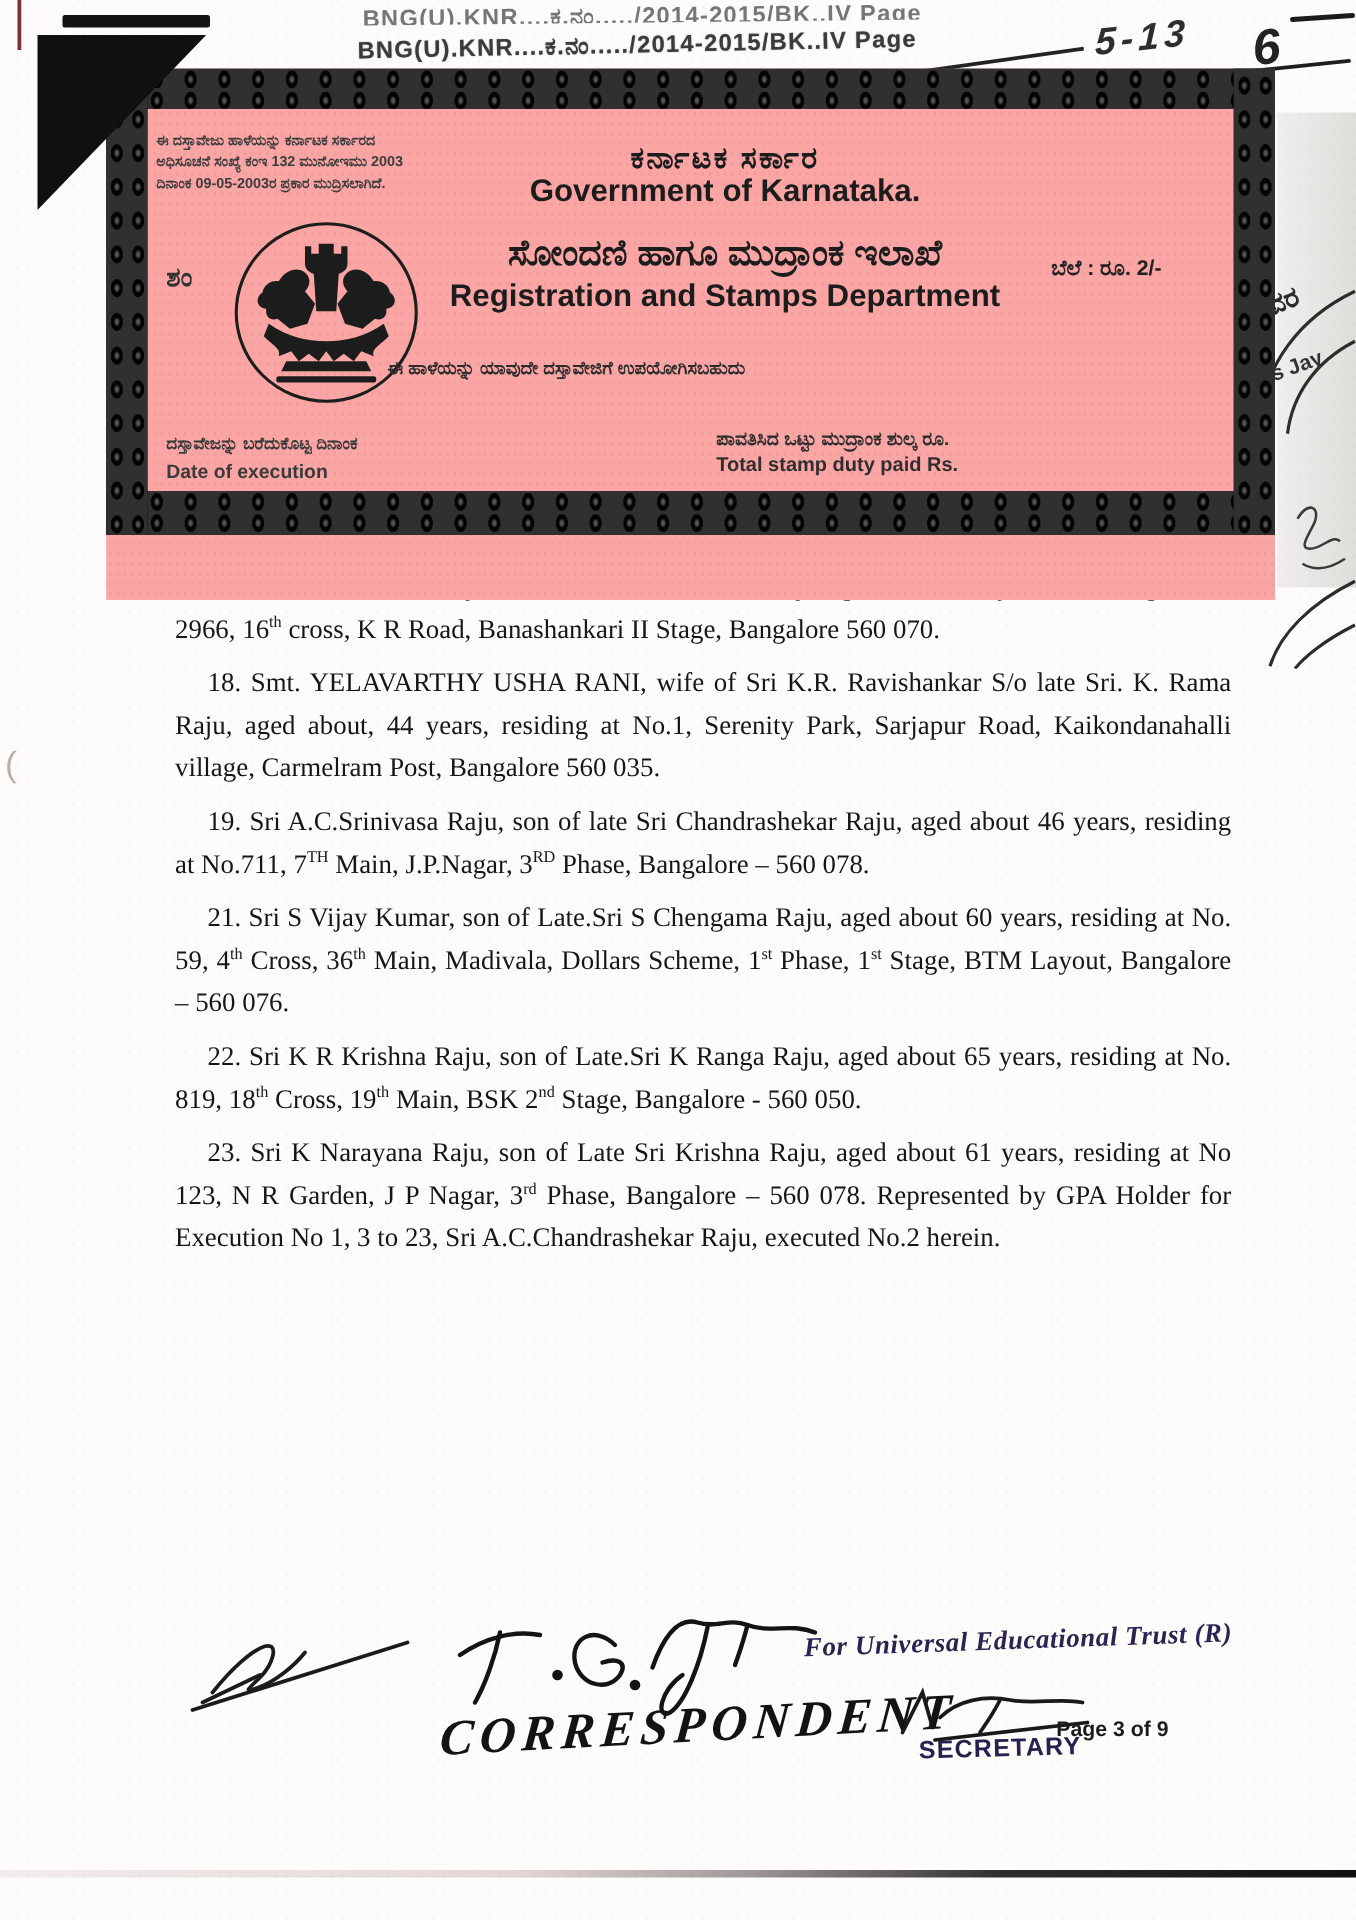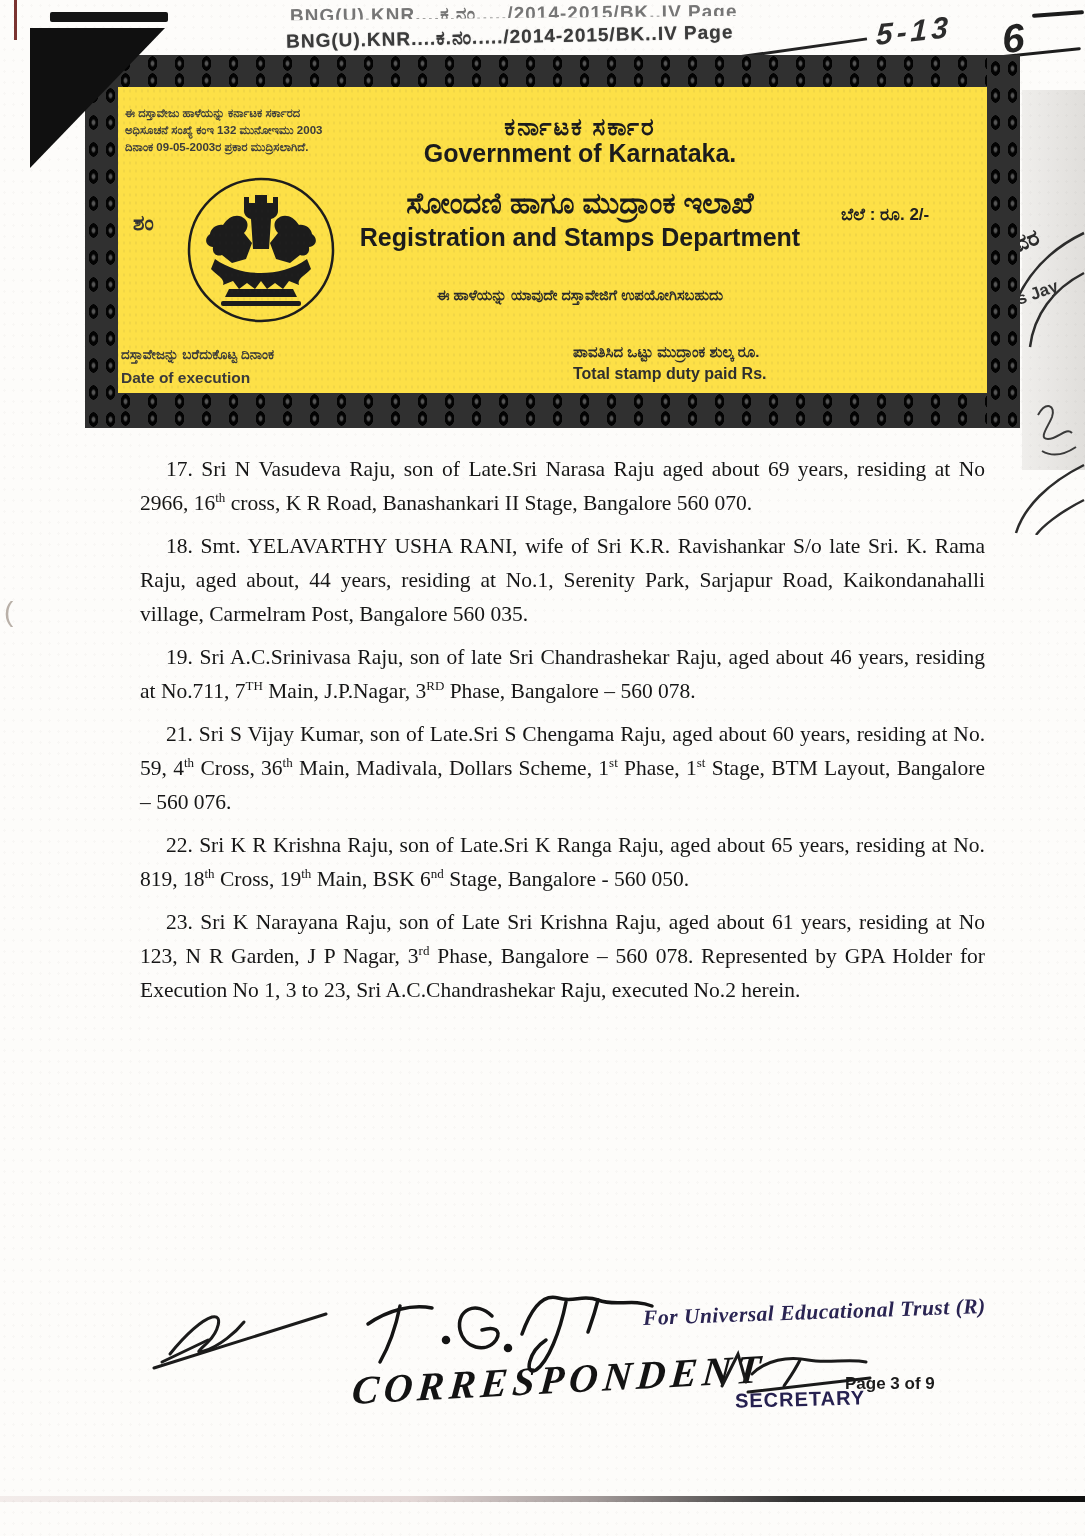--- a/index.html
+++ b/index.html
@@ -26,21 +26,21 @@
 
   
   .red-line{left:14px;top:0;width:3px;height:40px;background:#7a3330;}
   .black-bar{left:50px;top:12px;width:118px;height:10px;background:#141414;border-radius:2px;}
   .black-triangle{left:30px;top:28px;width:0;height:0;z-index:6;
     border-top:70px solid #101010;border-right:135px solid transparent;
     transform-origin:top left; transform:scale(1,2.0);}
   .left-paren{left:4px;top:596px;font-size:28px;color:#b9b0a8;}
 
   
-  .sheet{left:85px;top:55px;width:935px;height:373px;background:#fde047;z-index:2;text-decoration:underline;}
+  .sheet{left:85px;top:55px;width:935px;height:425px;background:#fca5a5;z-index:2;text-decoration:underline;}
   .sheet::after{content:"";position:absolute;inset:0;pointer-events:none;
     background-image:radial-gradient(rgba(70,65,60,0.09) 1px,transparent 1.4px);
     background-size:6px 8px;opacity:.7;}
   .chain{position:absolute;background-color:#0e0e0e;z-index:3;
     background-image:radial-gradient(ellipse 6px 9px at 50% 50%, #555 0 18%, #030303 42% 78%, #303030 82% 100%);
     background-size:17px 27px;}
   .chain.h{background-size:27px 17px;}
   .chain.top{left:0;top:0;width:935px;height:32px;}
   .chain.bottom{left:0;top:338px;width:935px;height:35px;}
   .chain.left{left:0;top:0;width:33px;height:373px;}
@@ -52,24 +52,24 @@
   .hdr-center{left:248px;top:0;width:494px;text-align:center;color:#1c1c1c;}
   .govt-kn{top:58px;font-size:24px;font-weight:bold;letter-spacing:2px;}
   .govt-en{top:84px;font-size:25px;font-weight:bold;}
   .dept-kn{top:132px;font-size:29px;font-weight:bold;}
   .dept-en{top:168px;font-size:25px;font-weight:bold;}
   .hdr-center > div{position:absolute;left:0;width:494px;}
   .docsheet{left:718px;top:52px;width:196px;text-align:center;color:#242424;}
   .docsheet .kn{font-size:15px;font-weight:bold;}
   .docsheet .en{font-size:16.5px;font-weight:bold;}
   .price{left:756px;top:150px;font-size:17px;font-weight:bold;color:#202020;text-align:right;}
-  .usage{left:225px;top:232px;width:540px;text-align:center;color:#2b2b2b;}
+  .usage{left:225px;top:232px;width:540px;color:#2b2b2b;}
   .usage .kn{font-size:14.5px;font-weight:bold;}
   .usage .en{font-size:16.5px;font-weight:bold;letter-spacing:.5px;}
-  .dateblk{left:36px;top:292px;color:#3a3a3a;}
+  .dateblk{left:48px;top:292px;color:#3a3a3a;}
   .dateblk .kn{font-size:13.5px;font-weight:bold;}
   .dateblk .en{font-size:15.5px;font-weight:bold;margin-top:6px;}
   .dutyblk{left:488px;top:288px;color:#2e2e2e;}
   .dutyblk .kn{font-size:15px;font-weight:bold;}
   .dutyblk .en{font-size:16px;font-weight:bold;margin-top:4px;}
 
   
   .side-seal{left:998px;top:215px;width:87px;height:320px;z-index:1;}
 
   
@@ -177,21 +177,21 @@
     <text x="16" y="92" font-size="17" font-weight="bold" fill="#333" transform="rotate(-20 16 92)" font-family="Liberation Sans, sans-serif">:s Jay</text>
     <path d="M40,200 c8,-14 18,-10 14,2 c-4,10 -14,22 -4,22 c10,0 18,-12 24,-6" fill="none" stroke="#3a3a3a" stroke-width="2"></path>
     <path d="M44,236 c10,6 22,4 34,-4" fill="none" stroke="#3a3a3a" stroke-width="2"></path>
   </svg>
 
   <div class="abs bodytext">
     <p><span>17. Sri N Vasudeva Raju, son of  Late.Sri Narasa Raju aged about 69 years, residing at No 2966, 16</span><sup>th</sup><span> cross, K R Road, Banashankari II Stage, Bangalore 560 070.</span></p>
     <p><span>18. Smt. YELAVARTHY USHA RANI, wife of  Sri K.R. Ravishankar S/o late Sri. K. Rama Raju, aged about, 44 years, residing at No.1, Serenity Park, Sarjapur Road, Kaikondanahalli village, Carmelram Post, Bangalore  560 035.</span></p>
     <p><span>19. Sri A.C.Srinivasa Raju, son of late  Sri Chandrashekar Raju, aged about 46 years, residing at No.711, 7</span><sup>TH</sup><span> Main, J.P.Nagar, 3</span><sup>RD</sup><span> Phase, Bangalore – 560 078.</span></p>
     <p><span>21. Sri S Vijay Kumar, son of  Late.Sri S Chengama Raju, aged about 60 years, residing at No. 59, 4</span><sup>th</sup><span> Cross, 36</span><sup>th</sup><span> Main, Madivala, Dollars Scheme, 1</span><sup>st</sup><span> Phase, 1</span><sup>st</sup><span> Stage, BTM Layout, Bangalore – 560 076.</span></p>
-    <p><span>22. Sri K R Krishna Raju, son of Late.Sri K Ranga Raju, aged about 65 years, residing at No. 819, 18</span><sup>th</sup><span> Cross, 19</span><sup>th</sup><span> Main, BSK 6</span><sup>nd</sup><span> Stage, Bangalore - 560 050.</span></p>
+    <p><span>22. Sri K R Krishna Raju, son of Late.Sri K Ranga Raju, aged about 65 years, residing at No. 819, 18</span><sup>th</sup><span> Cross, 19</span><sup>th</sup><span> Main, BSK 2</span><sup>nd</sup><span> Stage, Bangalore - 560 050.</span></p>
     <p><span>23. Sri K Narayana Raju, son of Late Sri Krishna Raju, aged about 61 years, residing at No 123, N R Garden, J P Nagar, 3</span><sup>rd</sup><span> Phase, Bangalore – 560 078. Represented by GPA Holder for   Execution No 1, 3 to 23, Sri A.C.Chandrashekar Raju, executed No.2 herein.</span></p>
   </div>
 
   <svg class="abs sig" style="left:148px;top:1292px;" width="190" height="90" viewBox="0 0 190 90">
     <g fill="none" stroke="#1b1b1b" stroke-width="3" stroke-linecap="round">
       <path d="M22,62 C38,42 54,28 64,25 C76,22 70,40 60,50 C52,58 46,62 56,59 C72,54 88,40 96,30"></path>
       <path d="M6,76 L178,22"></path>
       <path d="M14,70 L60,48"></path>
     </g>
   </svg>

